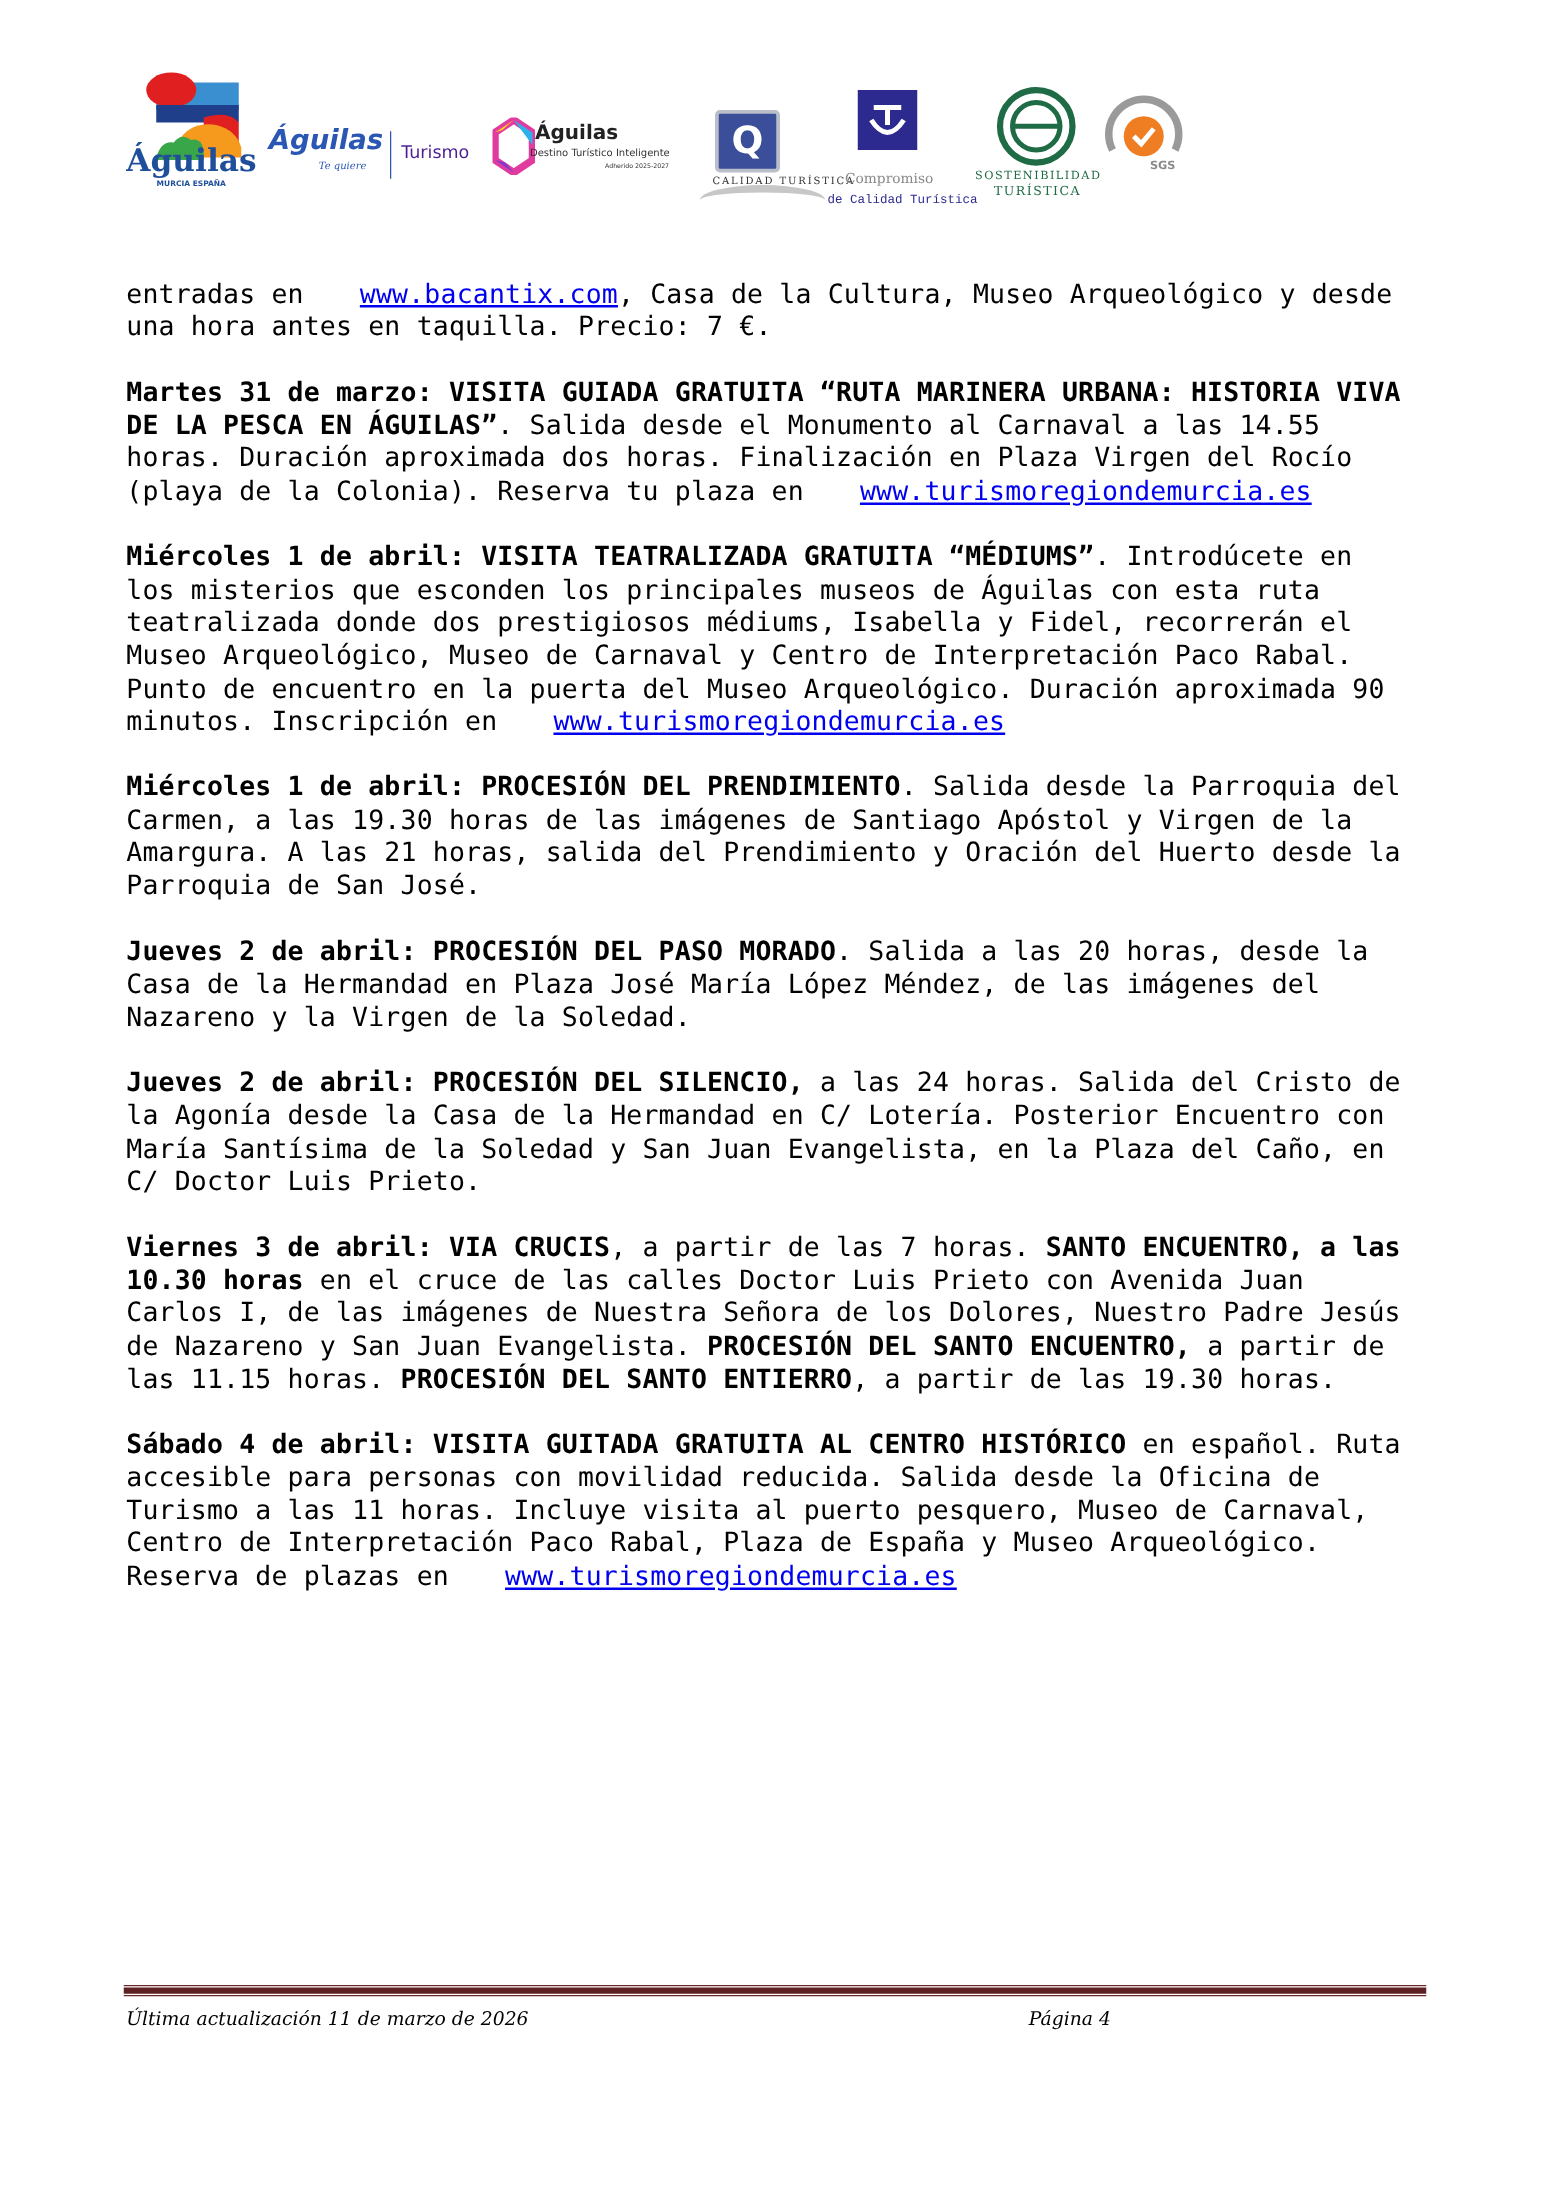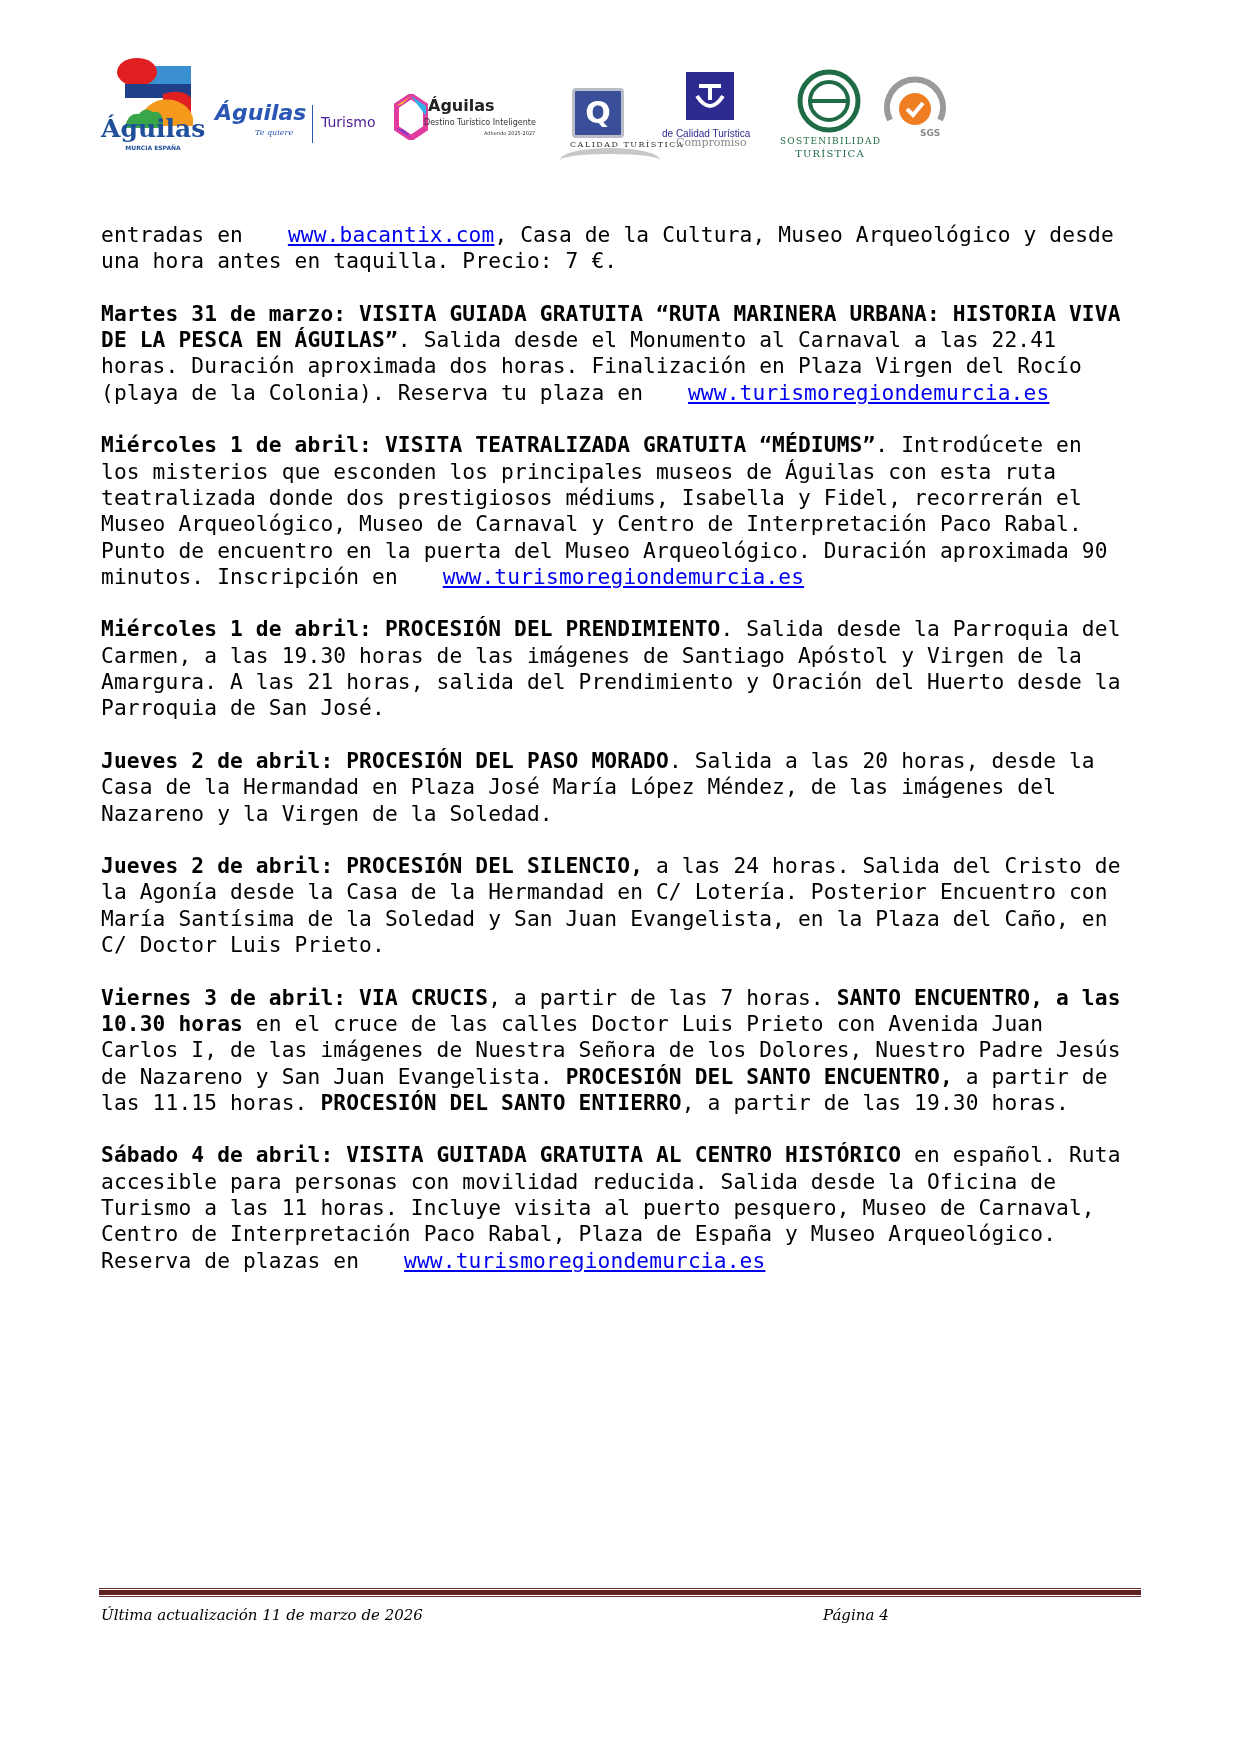--- a/index.html
+++ b/index.html
@@ -63,21 +63,21 @@
     </div>
 
     <div class="logo" style="left:662px;top:72px;width:100px;height:85px;">
       <svg width="48" height="48" viewBox="0 0 48 48" style="position:absolute;left:24px;top:0;">
         <rect x="0" y="0" width="48" height="48" fill="#2d2a8f"></rect>
         <rect x="13" y="12" width="22" height="4" fill="#fff"></rect>
         <rect x="22" y="12" width="4" height="16" fill="#fff"></rect>
         <path d="M11 24 q13 20 26 0" fill="none" stroke="#fff" stroke-width="4"></path>
       </svg>
       <div style="position:absolute;left:14px;top:54px;font-family:'DejaVu Serif',serif;font-size:11px;color:#888;margin-top:10px;">Compromiso</div>
-      <div style="position:absolute;left:0;top:56px;font-family:Liberation Sans, sans-serif;font-size:10px;color:#2d2a8f;white-space:nowrap;">de Calidad Turística</div>
+      <div style="position:absolute;left:0;top:83px;font-family:Liberation Mono, monospace;font-size:10px;color:#2d2a8f;white-space:nowrap;">de Calidad Turística</div>
     </div>
 
     <div class="logo" style="left:780px;top:66px;width:100px;height:95px;">
       <svg width="66" height="66" viewBox="0 0 66 66" style="position:absolute;left:16px;top:2px;">
         <circle cx="33" cy="33" r="29" fill="none" stroke="#1f6b45" stroke-width="5"></circle>
         <circle cx="33" cy="33" r="19" fill="none" stroke="#1f6b45" stroke-width="4"></circle>
         <rect x="14" y="31" width="38" height="4" fill="#1f6b45"></rect>
       </svg>
       <div style="position:absolute;left:0;top:70px;width:100px;text-align:center;font-family:'DejaVu Serif',serif;font-size:9px;letter-spacing:1.2px;color:#1f6b45;">SOSTENIBILIDAD</div>
       <div style="position:absolute;left:0;top:82px;width:100px;text-align:center;font-family:'DejaVu Serif',serif;font-size:10px;letter-spacing:1.2px;color:#1f6b45;">TURÍSTICA</div>
@@ -90,21 +90,21 @@
         <path d="M25 33 l6 6 l10 -12" fill="none" stroke="#fff" stroke-width="4"></path>
       </svg>
       <div style="position:absolute;left:38px;top:52px;font-family:'DejaVu Sans',sans-serif;font-weight:bold;font-size:9px;color:#8a8a8a;">SGS</div>
     </div>
   </div>
 
   <div class="body-text">
 
     <p class="para"><span>entradas en </span><a class="link">www.bacantix.com</a><span>, Casa de la Cultura, Museo Arqueológico y desde una hora antes en taquilla. Precio: 7 €.</span></p>
 
-    <p class="para"><span class="b">Martes 31 de marzo: VISITA GUIADA GRATUITA “RUTA MARINERA URBANA: HISTORIA VIVA DE LA PESCA EN ÁGUILAS”</span><span>. Salida desde el Monumento al Carnaval a las 22.41 horas. Duración aproximada dos horas. Finalización en Plaza Virgen del Rocío (playa de la Colonia). Reserva tu plaza en </span><a class="link">www.turismoregiondemurcia.es</a></p>
+    <p class="para"><span class="b">Martes 31 de marzo: VISITA GUIADA GRATUITA “RUTA MARINERA URBANA: HISTORIA VIVA DE LA PESCA EN ÁGUILAS”</span><span>. Salida desde el Monumento al Carnaval a las 14.55 horas. Duración aproximada dos horas. Finalización en Plaza Virgen del Rocío (playa de la Colonia). Reserva tu plaza en </span><a class="link">www.turismoregiondemurcia.es</a></p>
 
     <p class="para"><span class="b">Miércoles 1 de abril: VISITA TEATRALIZADA GRATUITA “MÉDIUMS”</span><span>. Introdúcete en los misterios que esconden los principales museos de Águilas con esta ruta teatralizada donde dos prestigiosos médiums, Isabella y Fidel, recorrerán el Museo Arqueológico, Museo de Carnaval y Centro de Interpretación Paco Rabal. Punto de encuentro en la puerta del Museo Arqueológico. Duración aproximada 90 minutos. Inscripción en </span><a class="link">www.turismoregiondemurcia.es</a></p>
 
     <p class="para"><span class="b">Miércoles 1 de abril: PROCESIÓN DEL PRENDIMIENTO</span><span>. Salida desde la Parroquia del Carmen, a las 19.30 horas de las imágenes de Santiago Apóstol y Virgen de la Amargura. A las 21 horas, salida del Prendimiento y Oración del Huerto desde la Parroquia de San José.</span></p>
 
     <p class="para"><span class="b">Jueves 2 de abril: PROCESIÓN DEL PASO MORADO</span><span>. Salida a las 20 horas, desde la Casa de la Hermandad en Plaza José María López Méndez, de las imágenes del Nazareno y la Virgen de la Soledad.</span></p>
 
     <p class="para"><span class="b">Jueves 2 de abril: PROCESIÓN DEL SILENCIO,</span><span> a las 24 horas. Salida del Cristo de la Agonía desde la Casa de la Hermandad en C/ Lotería. Posterior Encuentro con María Santísima de la Soledad y San Juan Evangelista, en la Plaza del Caño, en C/ Doctor Luis Prieto.</span></p>
 
     <p class="para"><span class="b">Viernes 3 de abril: VIA CRUCIS</span><span>, a partir de las 7 horas. </span><span class="b">SANTO ENCUENTRO, a las 10.30 horas</span><span> en el cruce de las calles Doctor Luis Prieto con Avenida Juan Carlos I, de las imágenes de Nuestra Señora de los Dolores, Nuestro Padre Jesús de Nazareno y San Juan Evangelista. </span><span class="b">PROCESIÓN DEL SANTO ENCUENTRO,</span><span> a partir de las 11.15 horas. </span><span class="b">PROCESIÓN DEL SANTO ENTIERRO</span><span>, a partir de las 19.30 horas.</span></p>

